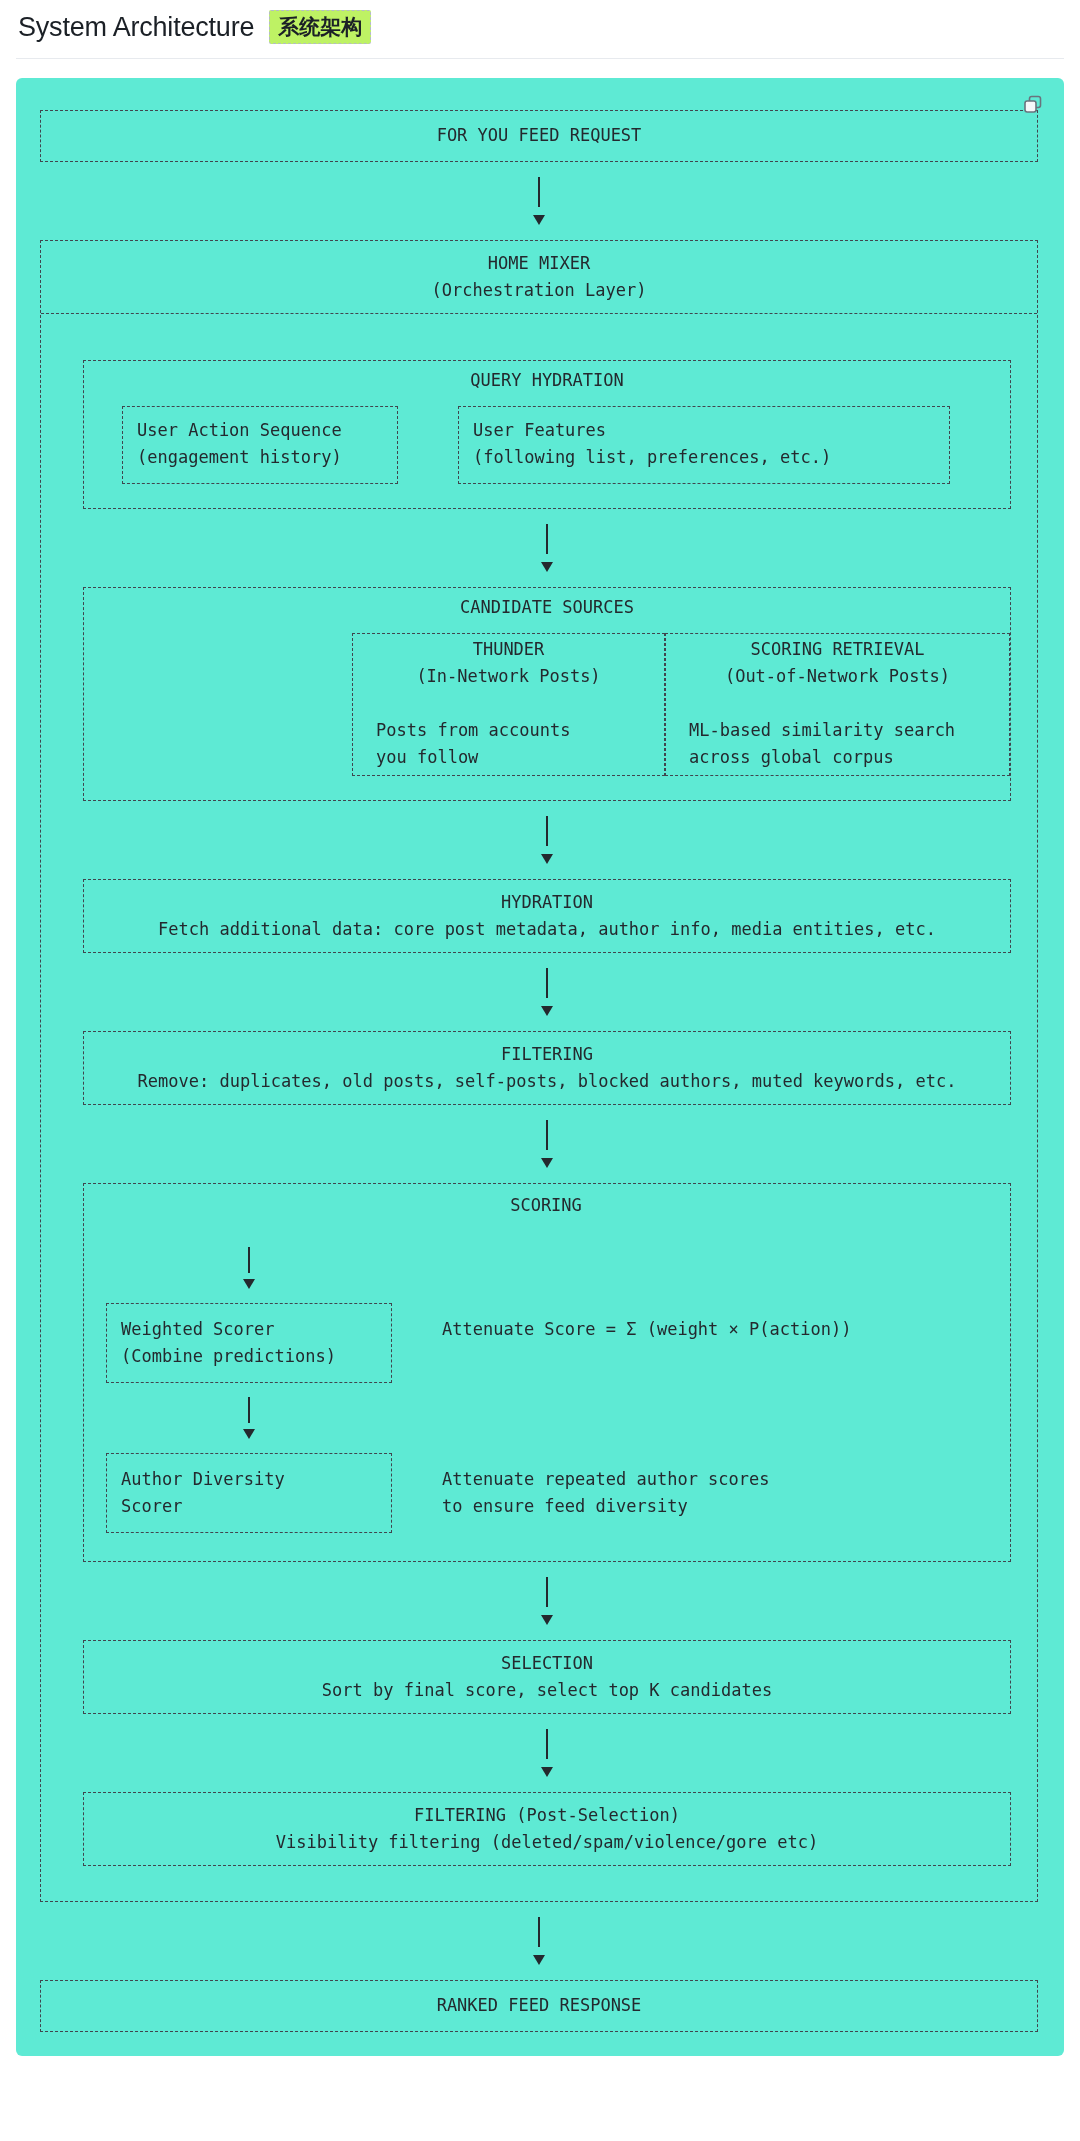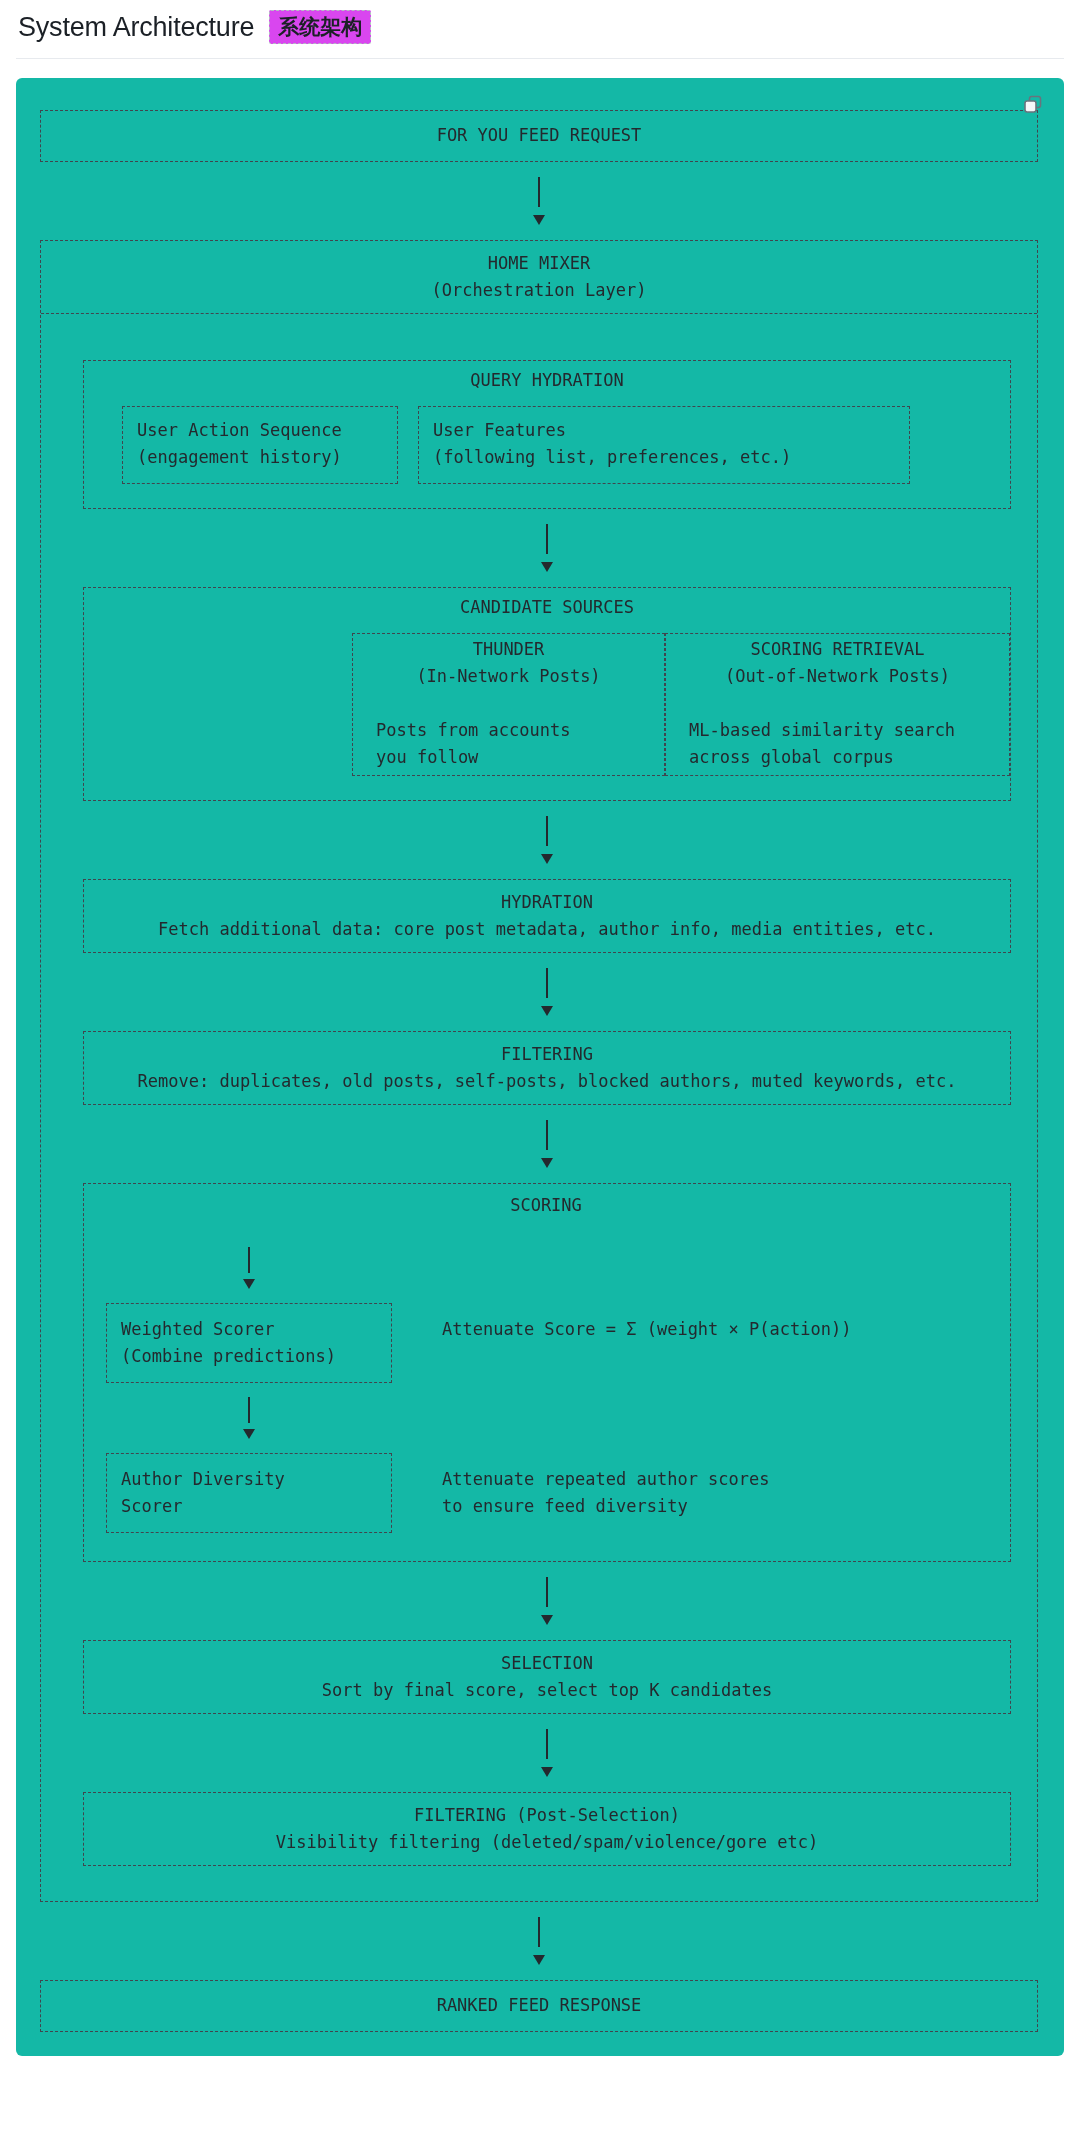--- a/index.html
+++ b/index.html
@@ -17,28 +17,28 @@
     padding: 9px 2px 13px 2px;
     border-bottom: 1px solid #e7eaee;
   }
   .page-title {
     margin: 0; font-size: 27px; line-height: 36px; font-weight: 400;
     letter-spacing: -0.2px; color: #1b2026;
   }
   .zh-badge {
     font-size: 21px; line-height: 28px; font-weight: 700; color: #1b2026;
     border: 1px dashed #b5bcc4; border-radius: 2px;
-    padding: 2px 8px; background: #d946ef;
+    padding: 2px 8px; background: #bef264;
   }
 
   
   .panel {
     position: relative;
     margin-top: 19px;
-    background: #14b8a6;
+    background: #5eead4;
     border-radius: 6px;
     padding: 32px 26px 24px 24px;
   }
   .copy-btn {
     position: absolute; top: 13px; right: 17px;
     width: 28px; height: 28px;
     background: transparent; border: none; padding: 2px;
     cursor: pointer; border-radius: 4px;
   }
   .copy-btn svg { display: block; }
@@ -64,21 +64,21 @@
   .arrow.small { margin: 14px 0; }
 
   
   .mixer-header { text-align: center; padding: 9px 0; border-bottom: 1.6px dashed #40464e; }
   .mixer-body { padding: 46px 26px 35px 42px; }
 
   
   .section { padding: 6px 0 24px 0; }
   .section-title { text-align: center; margin-bottom: 12px; }
 
-  .qh-row { display: flex; gap: 20px; margin-left: 38px; }
+  .qh-row { display: flex; gap: 60px; margin-left: 38px; }
   .subbox { padding: 10px 14px 12px 14px; }
   .subbox.w-uas { width: 276px; }
   .subbox.w-uf  { width: 492px; }
 
   .cs-row { display: flex; margin-left: 103px; justify-content: flex-end; }
   .cbox { padding: 2px 0 4px 0; }
   .cbox.w-thunder { width: 313px; }
   .cbox.w-phoenix { width: 345px; }
   .cbox .desc { text-align: left; padding-left: 23px; }
   .spacer-line { height: 27px; }

